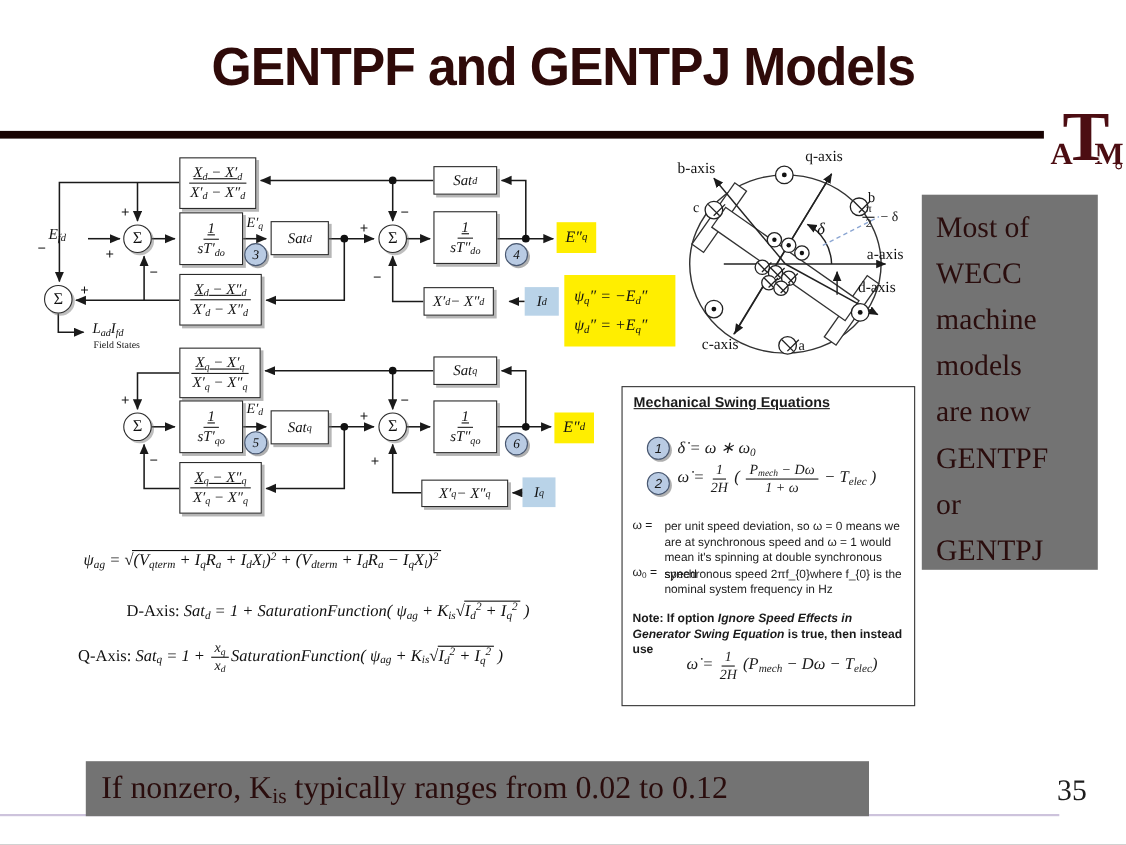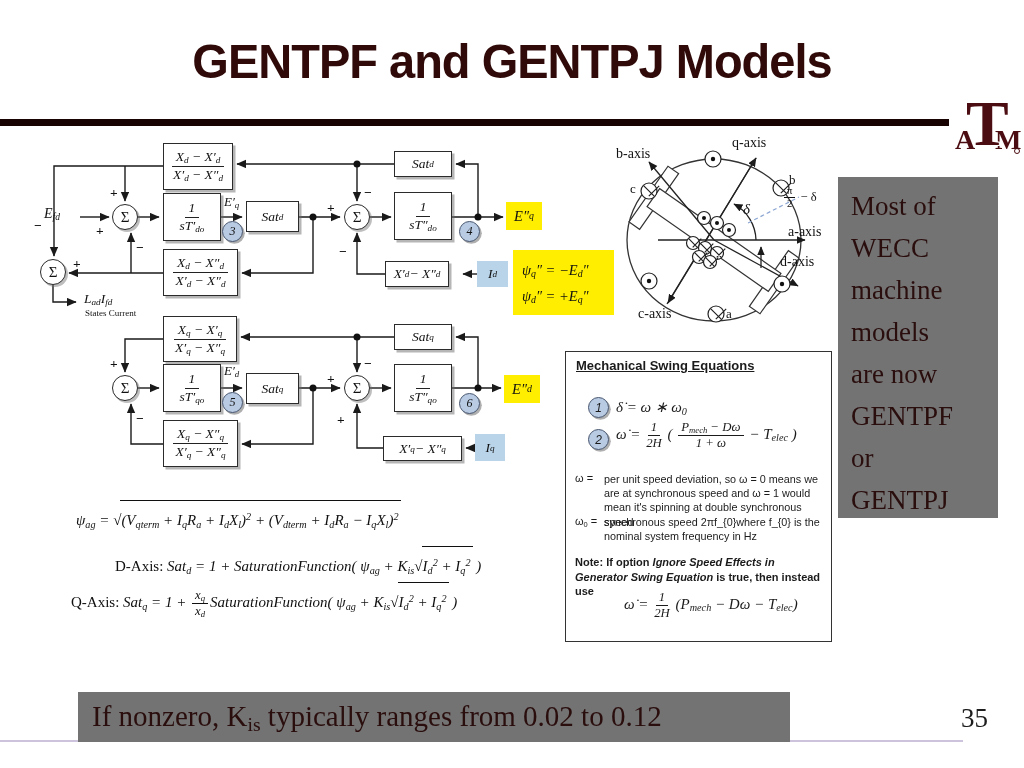--- a/index.html
+++ b/index.html
@@ -15,21 +15,21 @@
   .pagenum{left:961px;top:703px;font-size:27px;color:#1d1d1d;}
   
   .pinknote{background:#737373;color:#2a0d0d;}
   .pink-right{left:838px;top:177px;width:160px;height:341px;font-size:27px;line-height:42px;padding:8px 0 0 13px;box-sizing:border-box;}
   .pink-bottom{left:78px;top:692px;width:712px;height:50px;font-size:29px;line-height:49px;padding-left:14px;box-sizing:border-box;}
   
   .bbox{background:#fff;border:1.4px solid #2b2b2b;box-shadow:2.5px 2.5px 0 rgba(110,110,110,.5);
         display:flex;align-items:center;justify-content:center;text-align:center;
         font-style:italic;font-size:13.5px;box-sizing:border-box;}
   .fr{display:flex;flex-direction:column;align-items:center;line-height:1.25;}
-  .fr .num{border-bottom:1.2px solid #222;padding:0 4px;}
+  .fr .num{border-bottom:1.2px solid #222;padding:0 4px;text-decoration:underline;}
   .sum{width:26px;height:26px;border:1.4px solid #2b2b2b;border-radius:50%;background:#fff;
        box-shadow:2px 2px 0 rgba(110,110,110,.45);display:flex;align-items:center;justify-content:center;
        font-size:15px;box-sizing:border-box;}
   .state{width:21px;height:21px;border:1.2px solid #47566f;border-radius:50%;background:#b9cbe3;
        box-shadow:1.8px 1.8px 0 rgba(110,110,110,.55);display:flex;align-items:center;justify-content:center;
        font-style:italic;font-size:12px;box-sizing:border-box;}
   .hl-y{background:#ffee00;border:none;box-shadow:none;}
   .hl-b{background:#b9d3e8;border:none;box-shadow:none;}
   .mlabel{font-style:italic;font-size:14px;white-space:nowrap;}
   .sign{font-size:13.5px;font-weight:bold;line-height:1;}
@@ -48,21 +48,21 @@
   .swing .def{position:absolute;width:218px;line-height:14.2px;font-size:10.8px;}
   .swing .note{position:absolute;left:9px;top:203px;width:250px;line-height:14.5px;font-weight:bold;font-size:11px;}
   
   sub{font-size:.68em;vertical-align:-.25em;line-height:0;}
   sup{font-size:.68em;vertical-align:.5em;line-height:0;}
   .frac{display:inline-flex;flex-direction:column;align-items:center;vertical-align:middle;
         line-height:1.15;font-size:.85em;margin:0 2px;}
   .frac .fnum{border-bottom:1.1px solid currentColor;padding:0 3px;}
   .sqrt{white-space:nowrap;}
   .sqrt .rad{font-style:normal;}
-  .sqrt .bar{display:inline-block;border-top:1.3px solid currentColor;padding:11px 2px 0 1px;margin-left:-1px;}
+  .sqrt .bar{display:inline-block;border-top:1.3px solid currentColor;padding:1px 2px 0 1px;margin-left:-1px;}
   .up{font-style:normal;}
   .sateq{font-style:italic;font-size:15px;white-space:nowrap;color:#101010;}
   
   .axlbl{font-size:14px;white-space:nowrap;}
 </style>
 </head>
 <body>
 
 <div id="slide">
 
@@ -229,21 +229,21 @@
   </div>
   <div class="comp bbox" style="left:385px;top:261px;width:64px;height:26px">X′<sub>d</sub> − X″<sub>d</sub></div>
   <div class="comp bbox hl-b" style="left:477px;top:261px;width:31px;height:26px">I<sub>d</sub></div>
   <div class="comp bbox hl-y" style="left:506px;top:202px;width:36px;height:28px;font-size:14.5px">E″<sub>q</sub></div>
 
   <div class="comp mlabel" style="left:224px;top:194px;font-size:13px">E′<sub>q</sub></div>
   <div class="comp state" style="left:222px;top:221px">3</div>
   <div class="comp state" style="left:459px;top:221px">4</div>
 
   <div class="comp mlabel" style="left:84px;top:291px;font-size:13.5px">L<sub>ad</sub>I<sub>fd</sub></div>
-  <div class="comp small" style="left:85px;top:308px">States Current</div>
+  <div class="comp small" style="left:85px;top:308px">Field States</div>
 
   <div class="comp psibox" style="left:513px;top:250px;width:101px;height:65px">
     <div>ψ<sub>q</sub>″ =  −E<sub>d</sub>″</div>
     <div>ψ<sub>d</sub>″ =  +E<sub>q</sub>″</div>
   </div>
 
   <div class="comp sign" style="left:96px;top:224px">+</div>
   <div class="comp sign" style="left:110px;top:186px">+</div>
   <div class="comp sign" style="left:136px;top:241px">−</div>
   <div class="comp sign" style="left:34px;top:219px">−</div>

